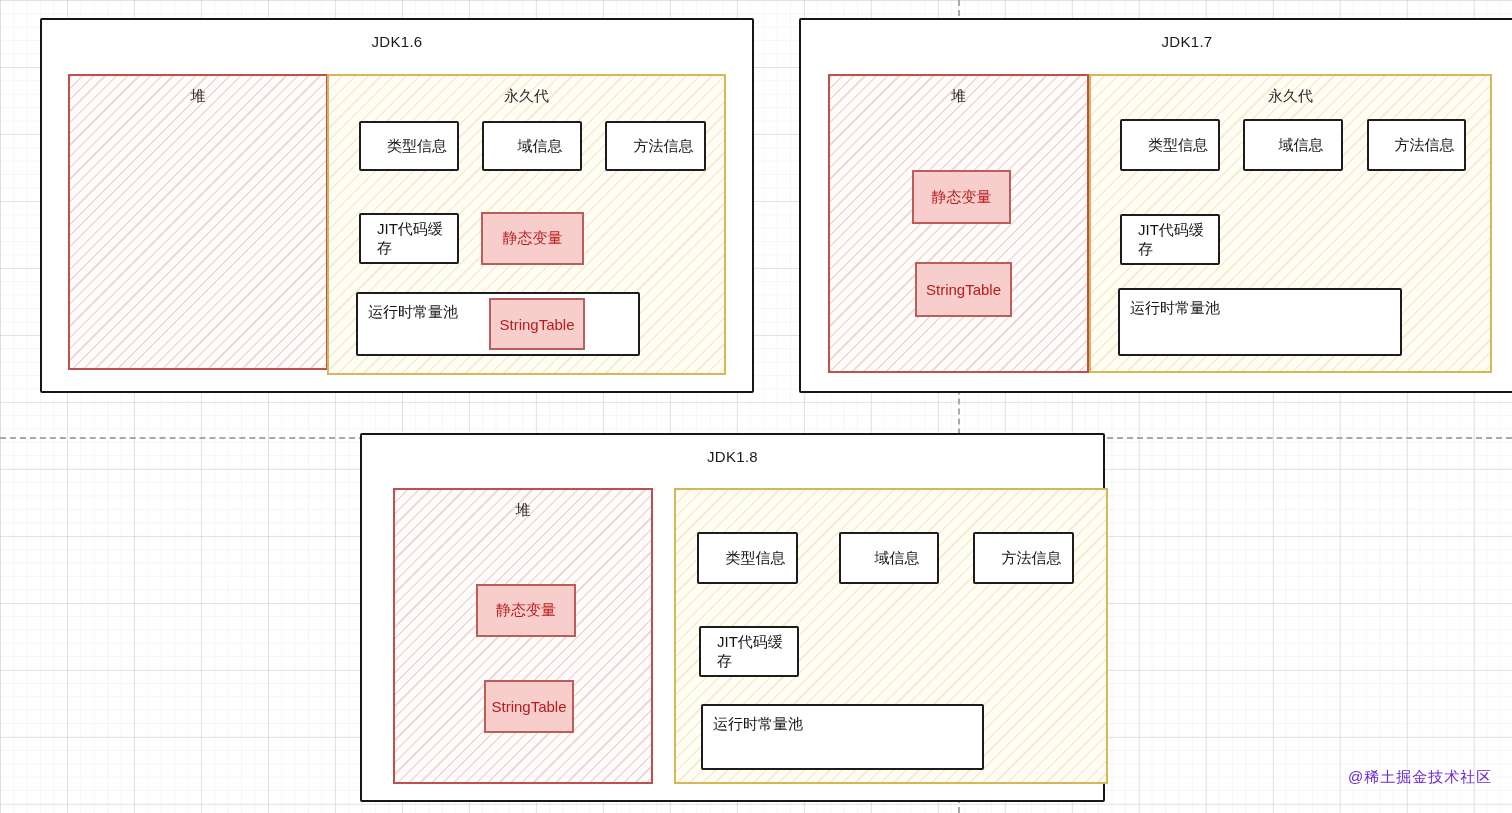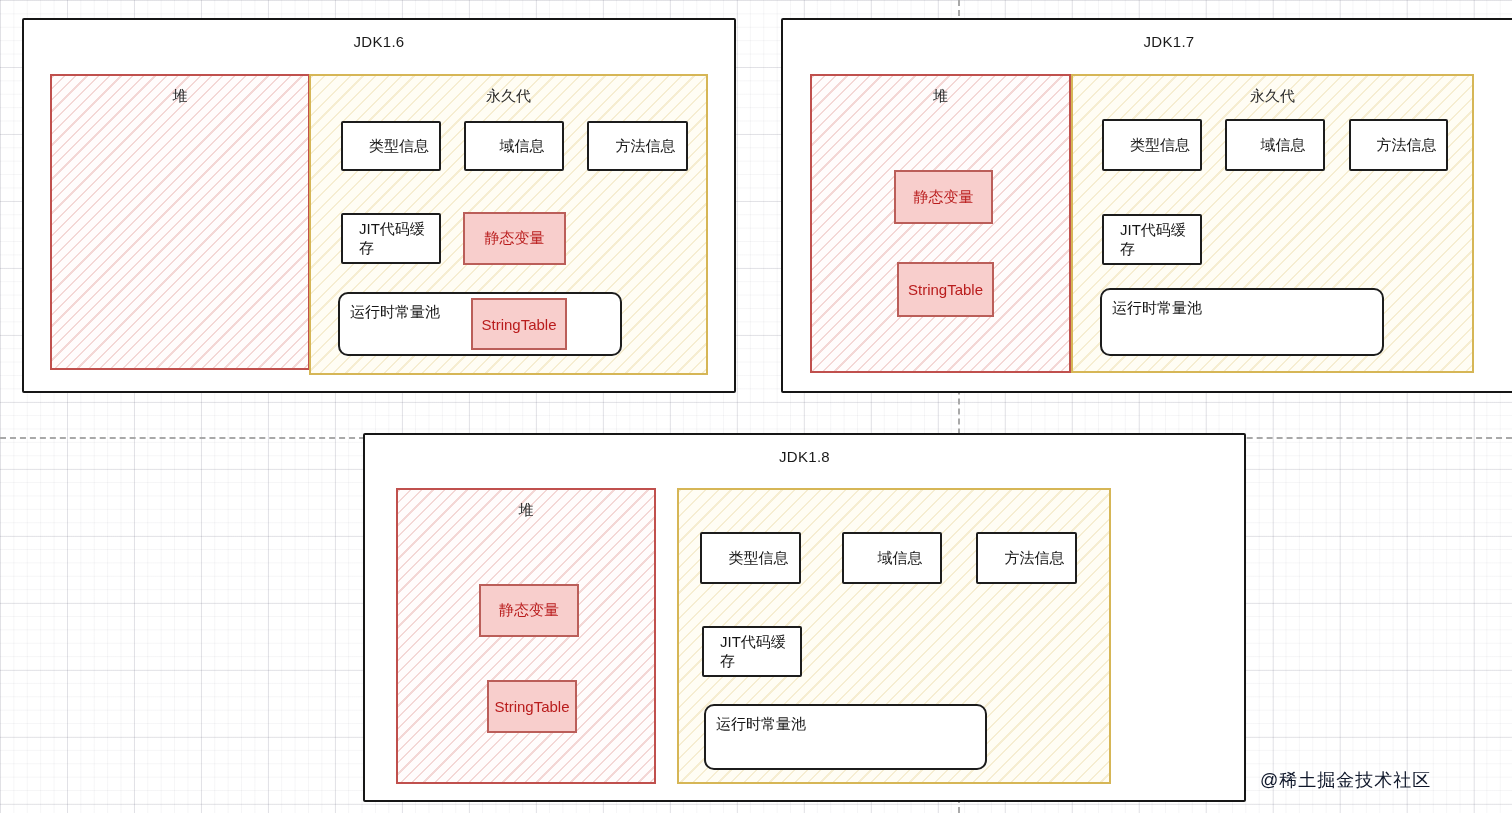--- a/index.html
+++ b/index.html
@@ -13,21 +13,21 @@
     background-image:
       linear-gradient(to right, rgba(120,120,140,0.16) 1px, transparent 1px),
       linear-gradient(to bottom, rgba(120,120,140,0.16) 1px, transparent 1px),
       linear-gradient(to right, rgba(120,120,140,0.07) 1px, transparent 1px),
       linear-gradient(to bottom, rgba(120,120,140,0.07) 1px, transparent 1px);
     background-size:67px 67px, 67px 67px, 13.4px 13.4px, 13.4px 13.4px;
   }
   .divider-h { position:absolute; left:0; top:437px; width:1512px; height:0; border-top:2px dashed #a9a9a9; z-index:0; }
   .divider-v { position:absolute; top:0; left:958px; width:0; height:813px; border-left:2px dashed #a9a9a9; z-index:0; }
 
-  .panel { position:absolute; background:#ffffff; border:2.5px solid #161616; border-radius:2px; z-index:1; }
+  .panel { position:absolute; background:#ffffff; border:2.5px solid #161616; border-radius:2px; z-index:1;margin-left:18px; }
   .panel-title { position:absolute; top:13px; left:0; width:100%; text-align:center; font-size:15px; letter-spacing:0.3px; }
 
   .region { position:absolute; }
   .region-label { position:absolute; top:11px; left:0; width:100%; text-align:center; font-size:15px; color:#2a2a2a; }
 
   .heap {
     border:2px solid #c0504d;
     background-color:#fffcfc;
     background-image:repeating-linear-gradient(135deg,
       rgba(214,120,114,0.28) 0px, rgba(214,120,114,0.28) 1.6px,
@@ -44,22 +44,22 @@
   .wbox {
     position:absolute; background:#ffffff; border:2px solid #1c1c1c; border-radius:2px;
     display:flex; align-items:center; justify-content:center;
     font-size:15px; color:#161616;padding-left:16px;
   }
   .pbox {
     position:absolute; background:#f8cecc; border:2px solid #bb5e59;
     display:flex; align-items:center; justify-content:center;
     font-size:15px; color:#b91c1c;
   }
-  .pool { align-items:flex-start; justify-content:flex-start; padding:9px 0 0 10px;border-radius:10px; }
-  .watermark { position:absolute; left:1260px; top:768px; font-size:18px; color:#0f172a; z-index:2; letter-spacing:1px; }
+  .pool { align-items:flex-start; justify-content:flex-start; padding:9px 0 0 10px; }
+  .watermark { position:absolute; left:1348px; top:768px; font-size:15px; color:#6d28d9; z-index:2; letter-spacing:1px; }
 </style>
 </head>
 <body>
 
 <div class="divider-h"></div>
 <div class="divider-v"></div>
 
 <div class="panel" style="left:22px; top:18px; width:714px; height:375px;">
   <div class="panel-title">JDK1.6</div>
 
@@ -95,21 +95,21 @@
     <div class="wbox" style="left:29px; top:43px; width:100px; height:52px;">类型信息</div>
     <div class="wbox" style="left:152px; top:43px; width:100px; height:52px;">域信息</div>
     <div class="wbox" style="left:276px; top:43px; width:99px; height:52px;">方法信息</div>
     <div class="wbox" style="left:29px; top:138px; width:100px; height:51px;">JIT代码缓存</div>
     <div class="wbox pool" style="left:27px; top:212px; width:284px; height:68px;">
       <span>运行时常量池</span>
     </div>
   </div>
 </div>
 
-<div class="panel" style="left:363px; top:433px; width:883px; height:369px;">
+<div class="panel" style="left:342px; top:433px; width:745px; height:369px;">
   <div class="panel-title">JDK1.8</div>
 
   <div class="region heap" style="left:31px; top:53px; width:260px; height:296px;">
     <div class="region-label">堆</div>
     <div class="pbox" style="left:81px; top:94px; width:100px; height:53px;">静态变量</div>
     <div class="pbox" style="left:89px; top:190px; width:90px; height:53px;">StringTable</div>
   </div>
 
   <div class="region marea" style="left:312px; top:53px; width:434px; height:296px;">
     <div class="wbox" style="left:21px; top:42px; width:101px; height:52px;">类型信息</div>

